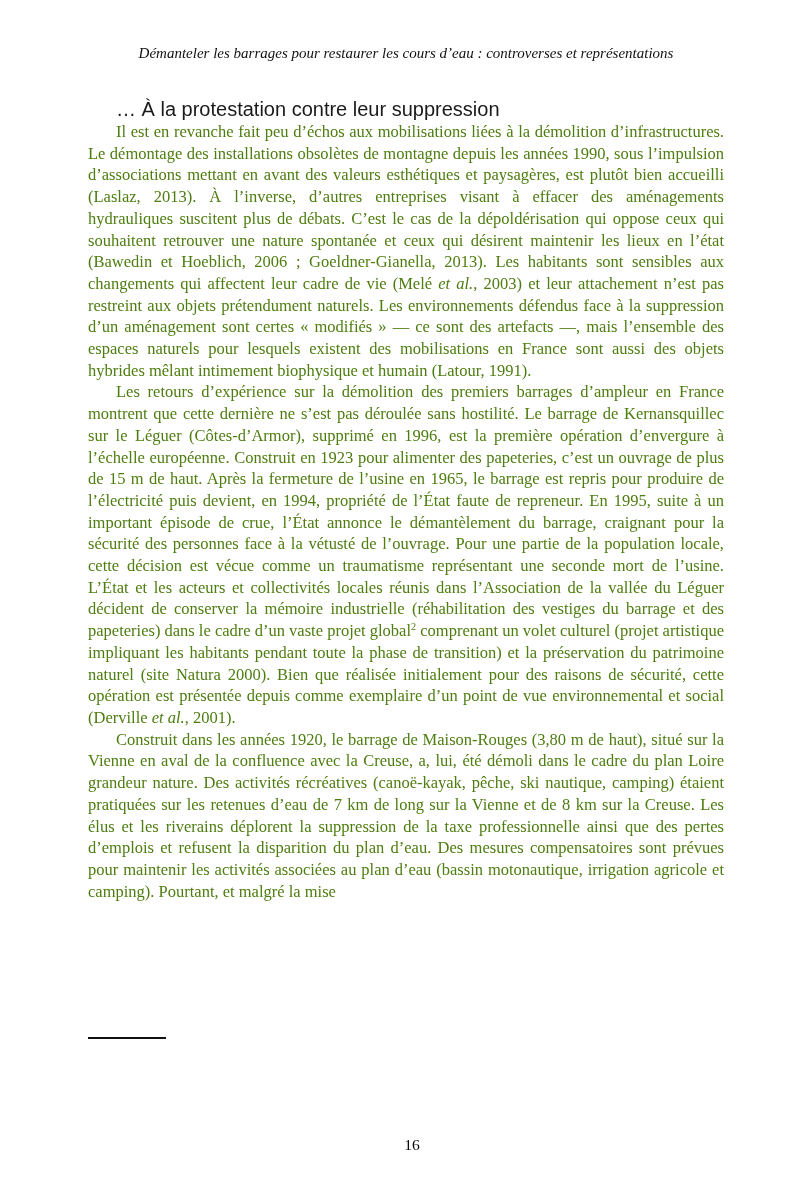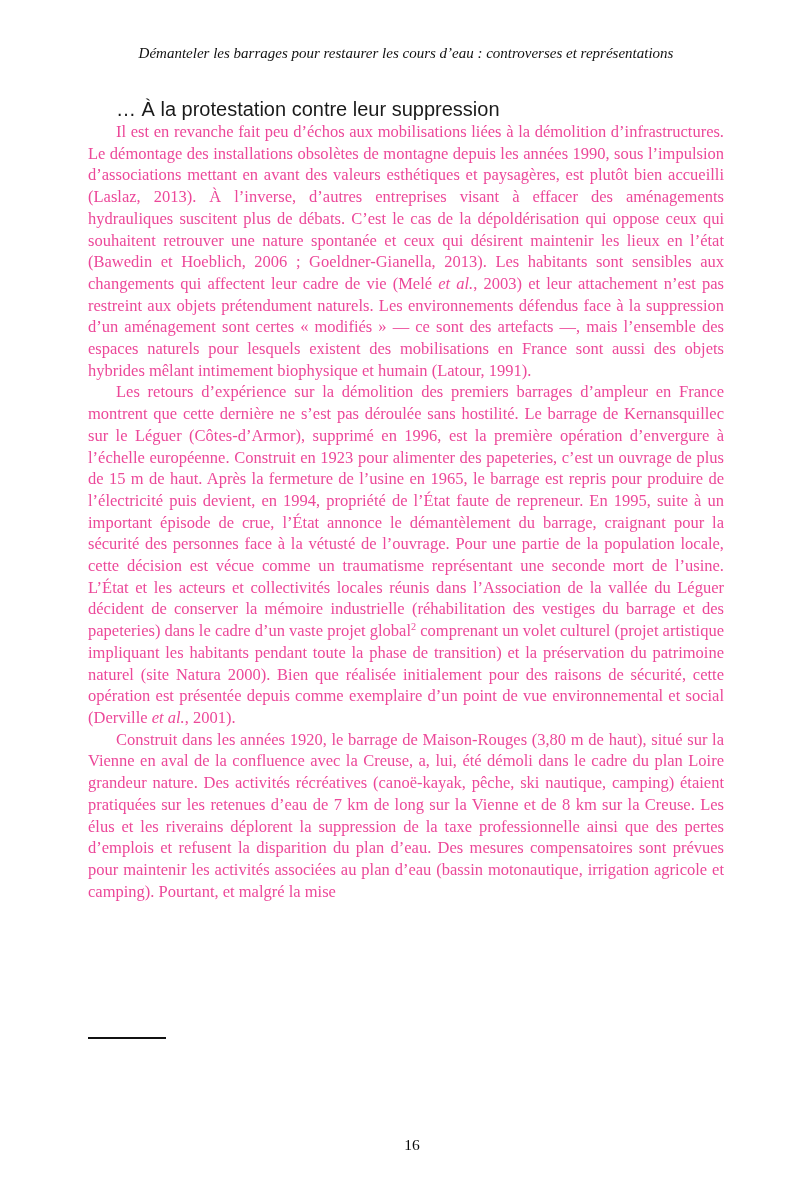--- a/index.html
+++ b/index.html
@@ -37,21 +37,21 @@
     margin-left: 28px;
   }
   .body-text {
     position: absolute;
     top: 121px;
     left: 88px;
     width: 636px;
     font-size: 16.5px;
     line-height: 21.7px;
     text-align: justify;
-    color: #ec4899;
+    color: #4d7c0f;
   }
   .body-text p {
     margin: 0;
     text-indent: 28px;
   }
   .body-text em { font-style: italic; }
   .body-text sup {
     font-size: 0.62em;
     vertical-align: super;
     line-height: 0;

